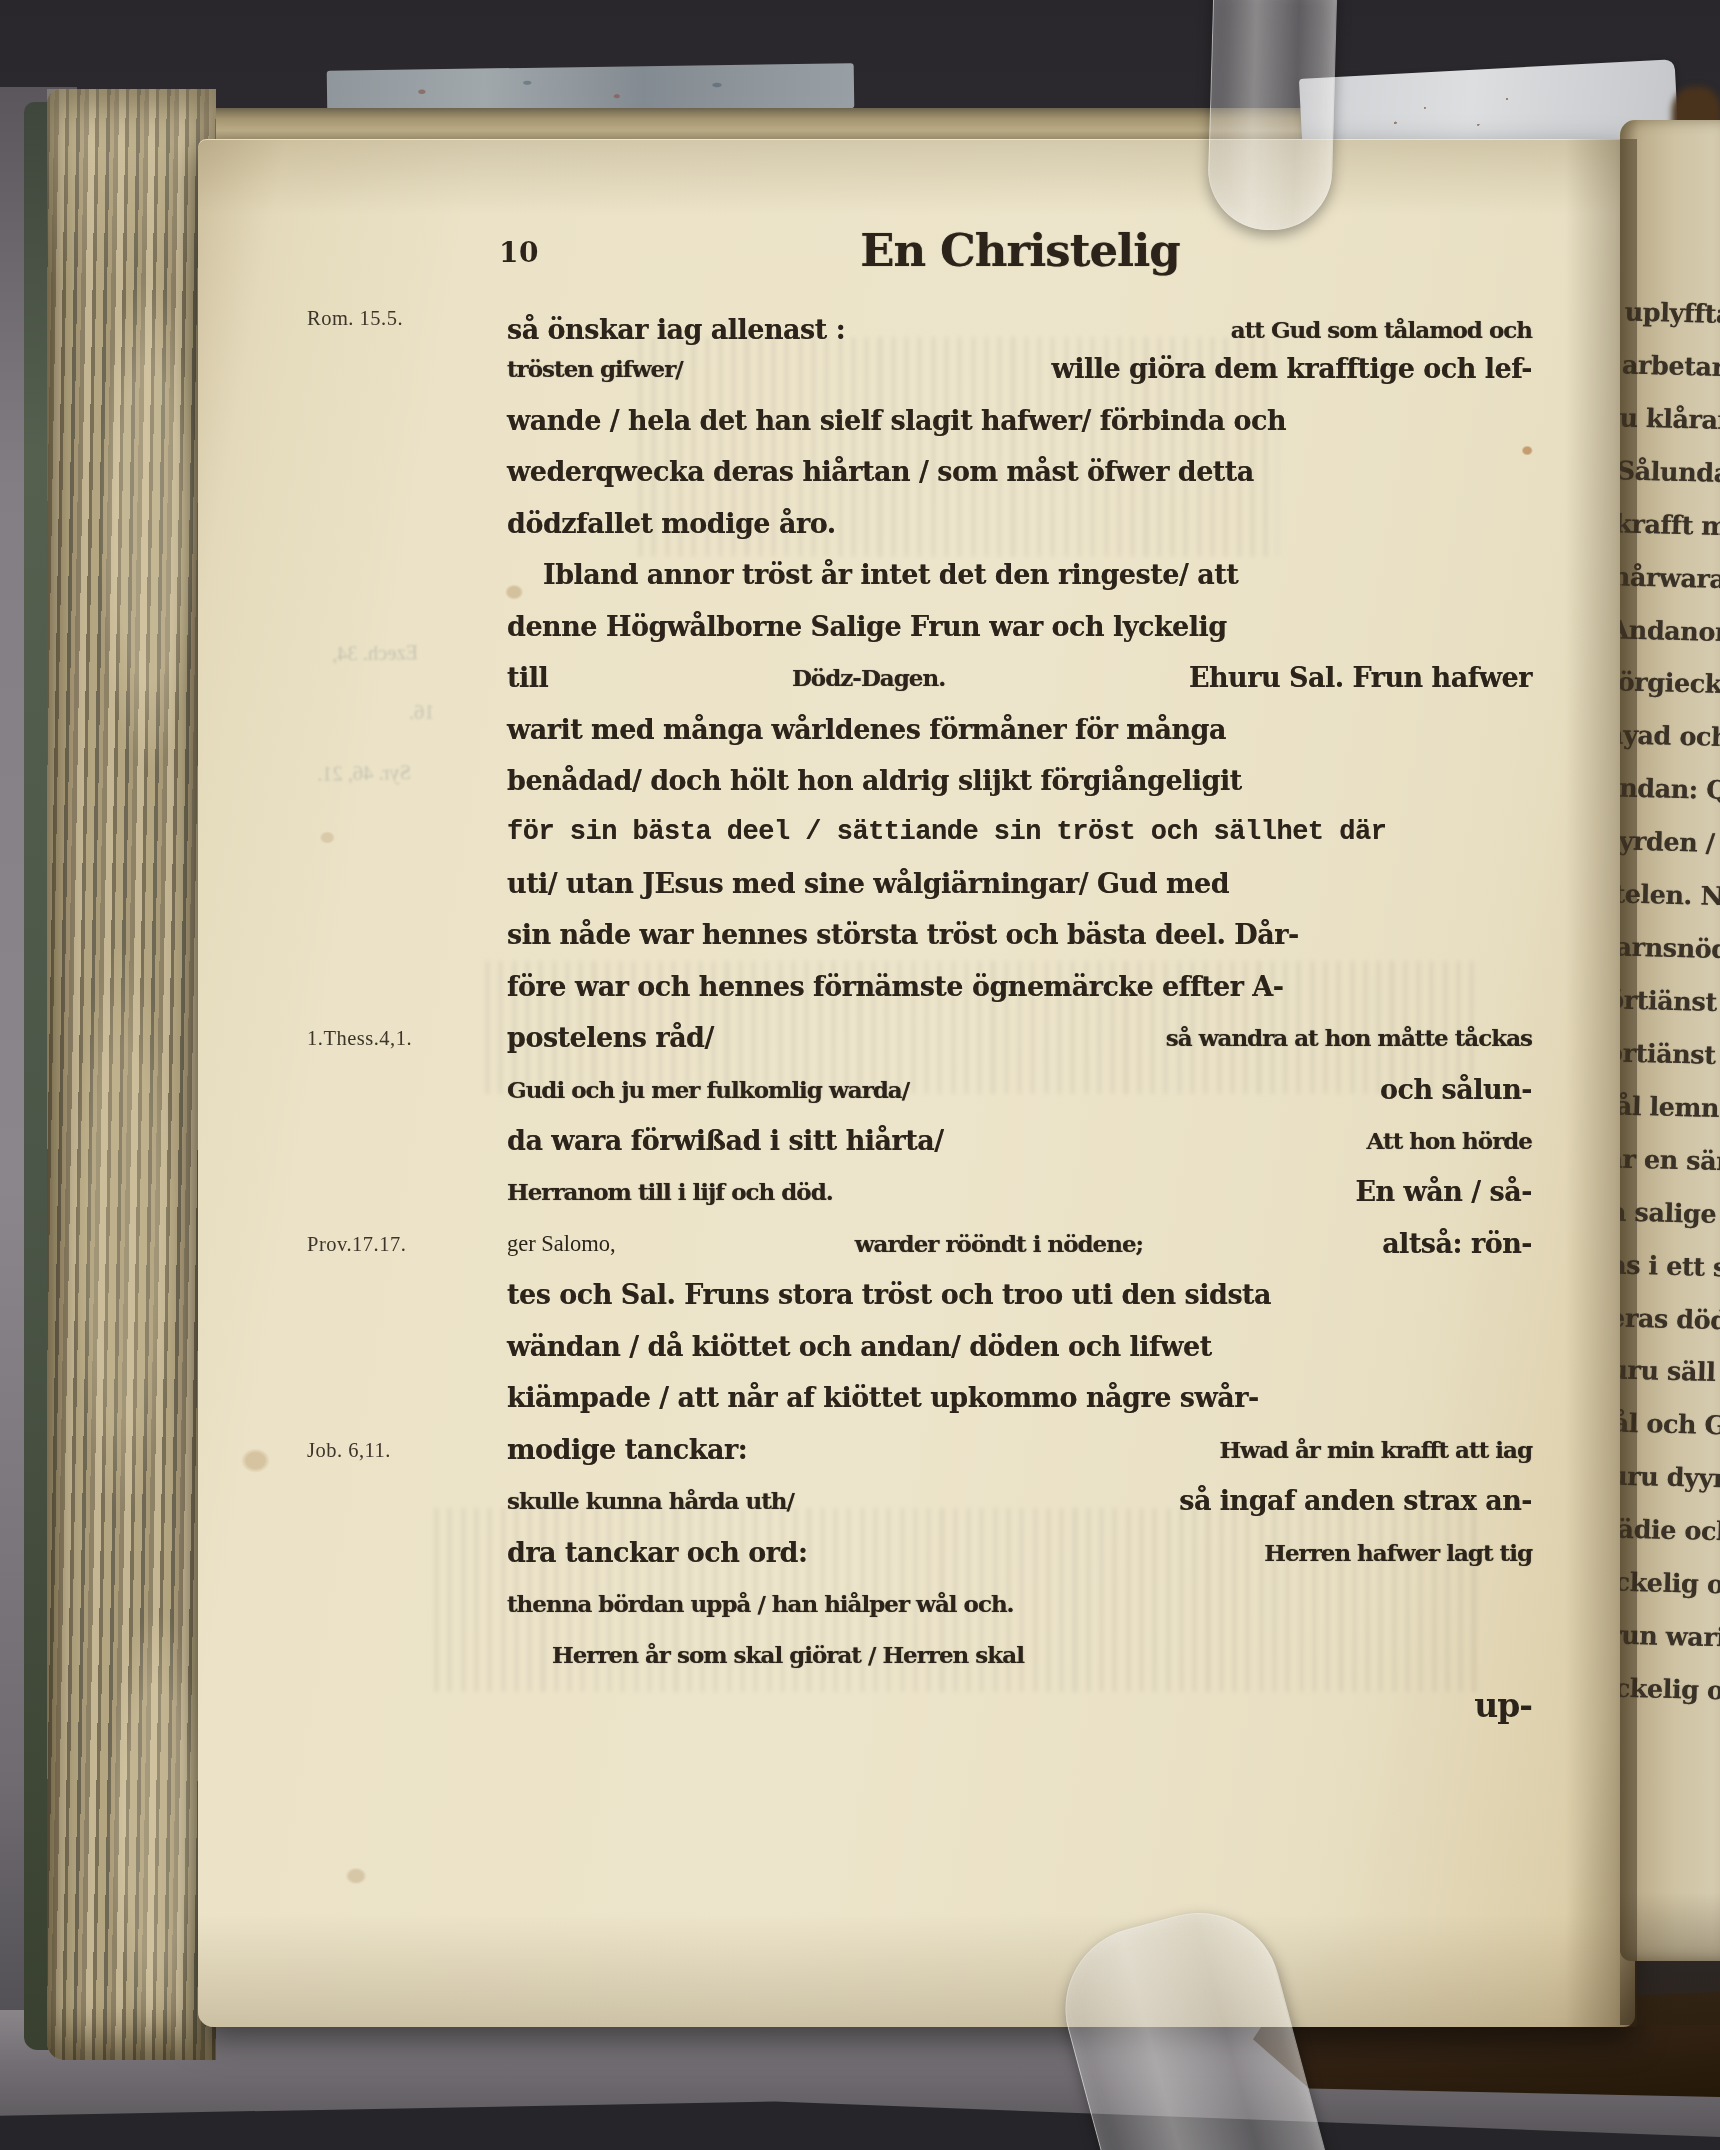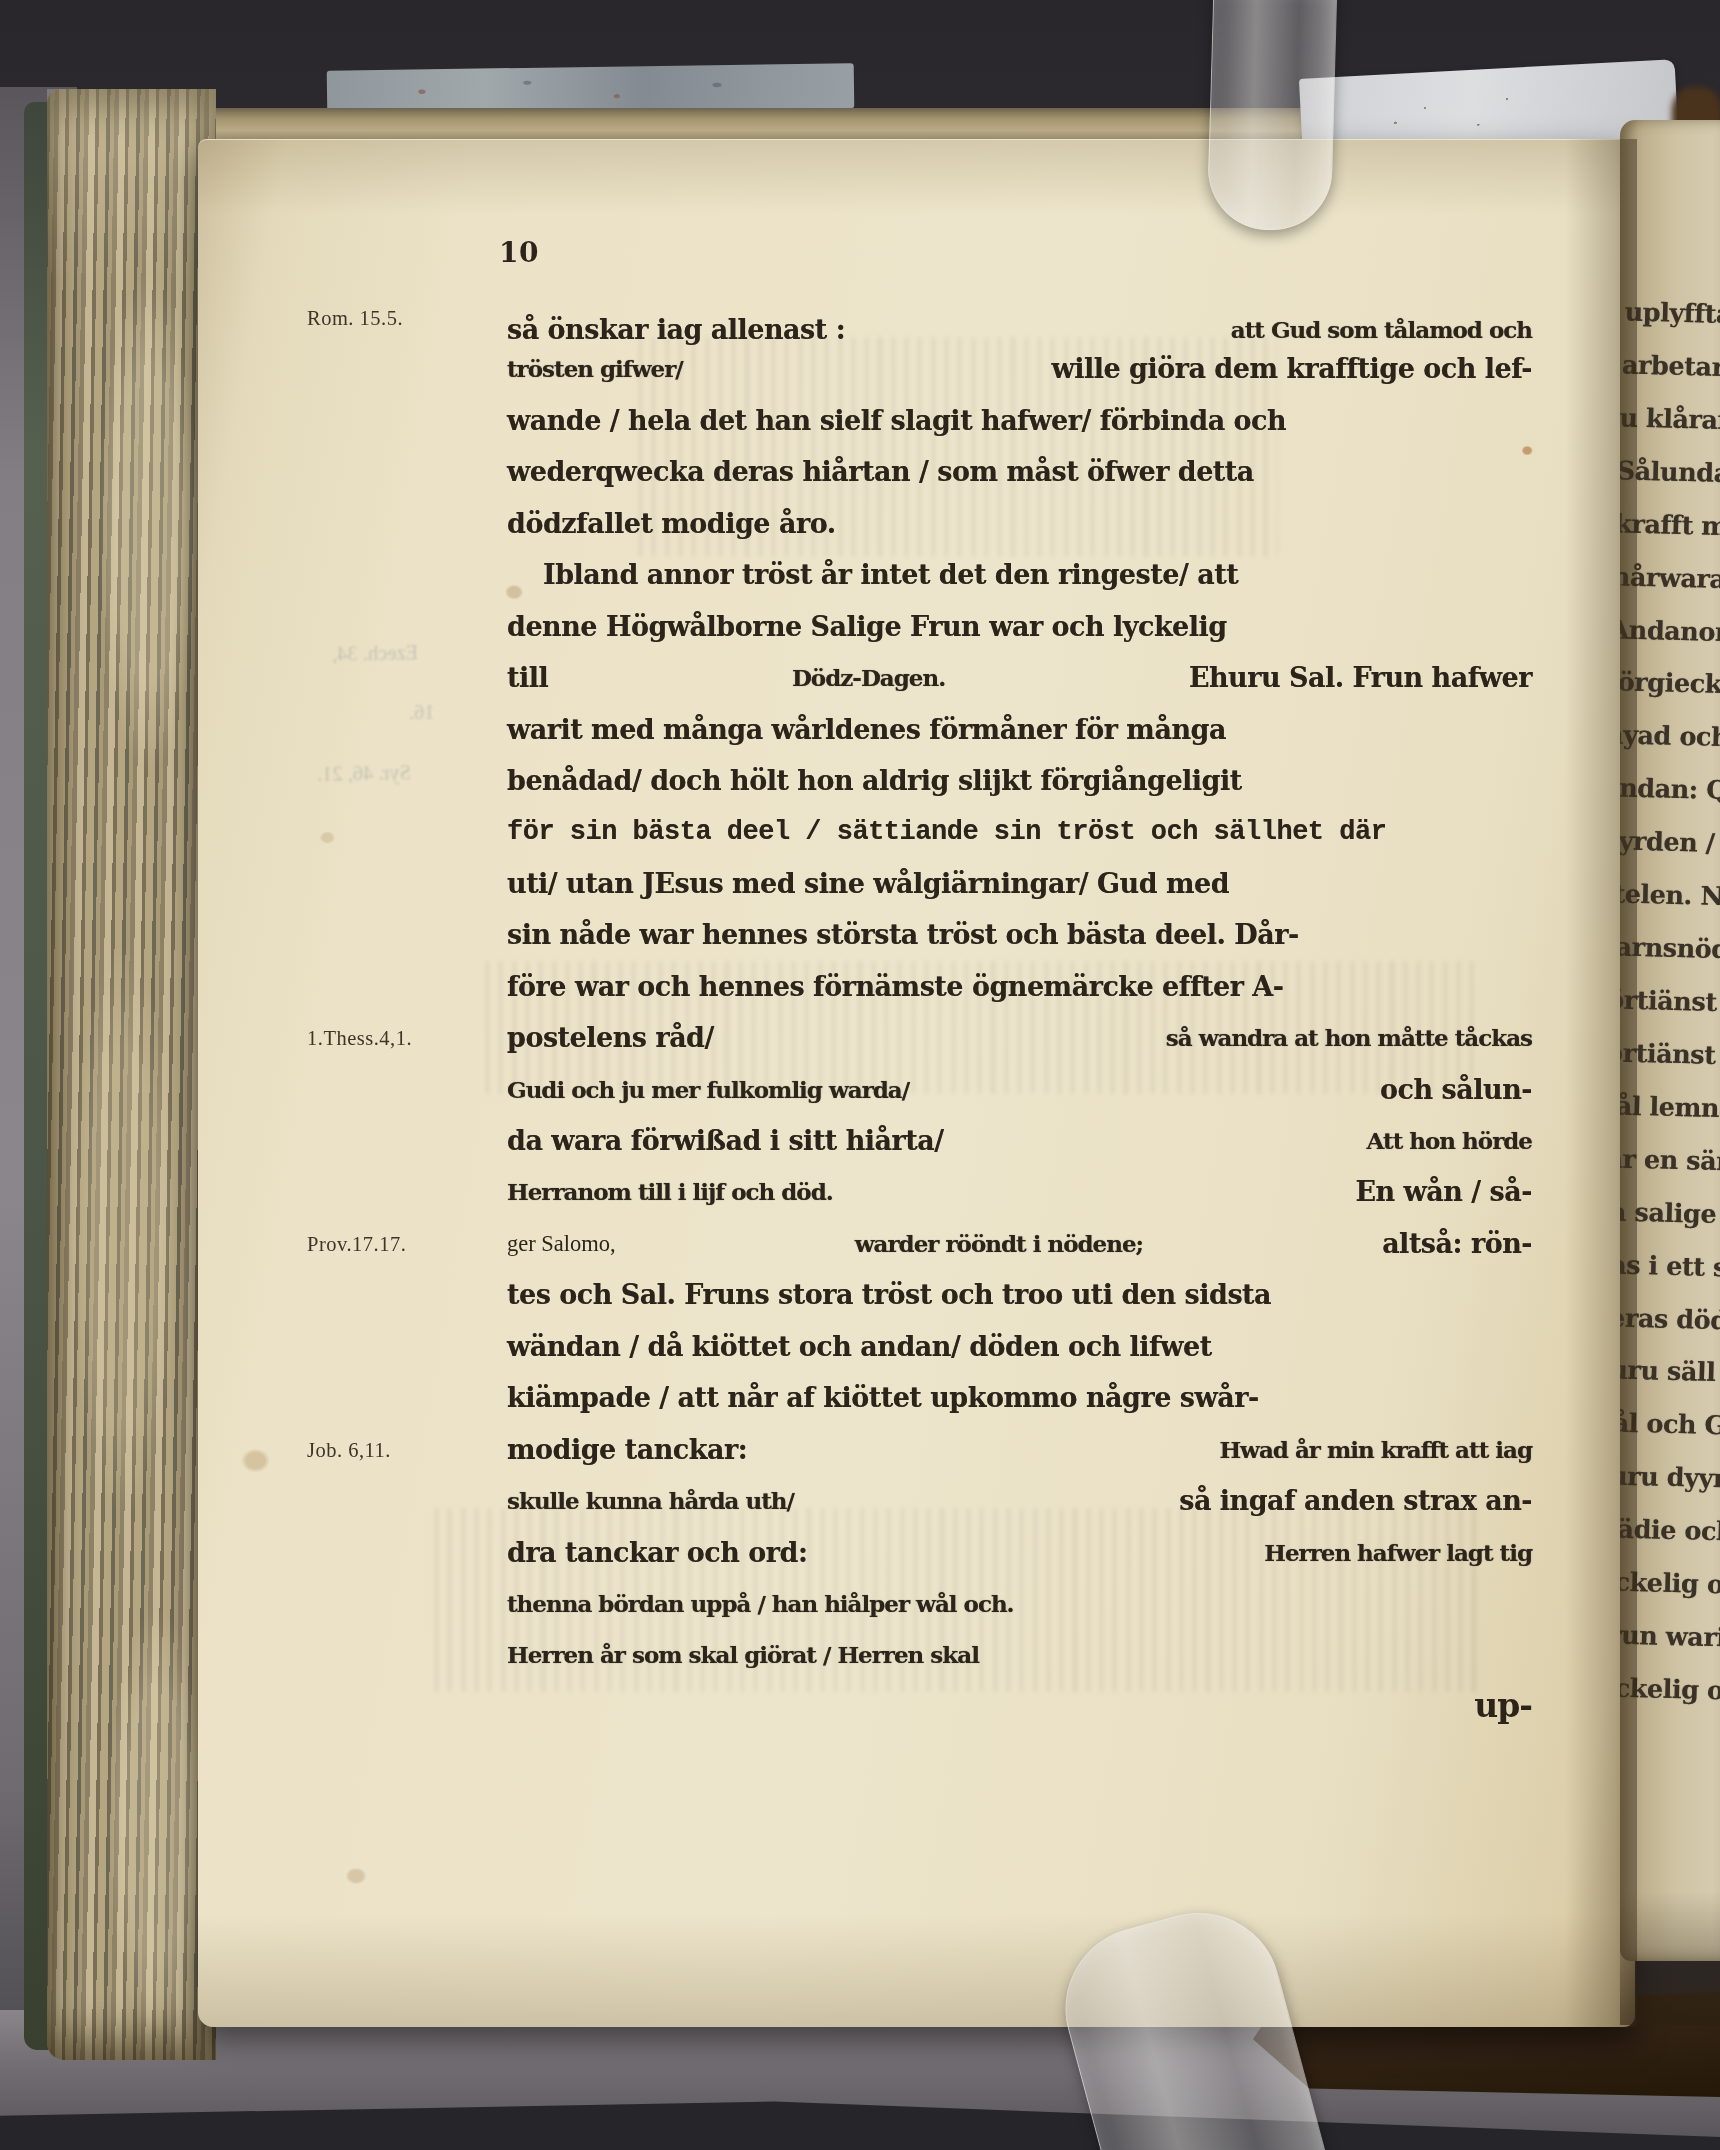--- a/index.html
+++ b/index.html
@@ -147,20 +147,21 @@
 
   <div class="abs board-leather"></div>
 
   <div class="abs main-page"></div>
   <div class="abs foxing"></div>
   <div class="abs showthrough st1"></div>
   <div class="abs showthrough st2"></div>
   <div class="abs showthrough st3"></div>
 
   <div class="abs ink page-number">10</div>
+  <div class="abs ink running-header">En Christelig</div>
 
   <div class="abs ink" id="text-block">
       <div class="line justify" style="top: 12px;">
         <span class="seg-sm">så önskar iag allenast :</span>
         <span class="seg-lg">att Gud som tålamod och</span>
       </div>
       <div class="line justify" style="top: 51px;">
         <span class="seg-lg">trösten gifwer/</span>
         <span class="seg-sm">wille giöra dem krafftige och lef-</span>
       </div>
@@ -238,21 +239,21 @@
         <span class="seg-lg">skulle kunna hårda uth/</span>
         <span class="seg-sm">så ingaf anden strax an-</span>
       </div>
       <div class="line justify" style="top: 1235px;">
         <span class="seg-sm">dra tanckar och ord:</span>
         <span class="seg-lg">Herren  hafwer  lagt  tig</span>
       </div>
       <div class="line justify" style="top: 1286px;">
         <span class="seg-lg">thenna bördan uppå / han hiålper wål och.</span>
       </div>
-      <div class="line justify" style="top: 1337px;">
+      <div class="line justify" style="top: 1337px; margin-left: 45px;">
         <span class="seg-lg">Herren  år  som  skal  giörat /  Herren  skal</span>
       </div>
     </div>
   <div class="abs" id="margin-notes">
       <div class="margin-note" style="top: 307px;">Rom. 15.5.</div>
       <div class="margin-note" style="top: 1027px;">1.Thess.4,1.</div>
       <div class="margin-note" style="top: 1233px;">Prov.17.17.</div>
       <div class="margin-note" style="top: 1439px;">Job. 6,11.</div>
     </div>
   <div class="abs" id="ghost-notes">

